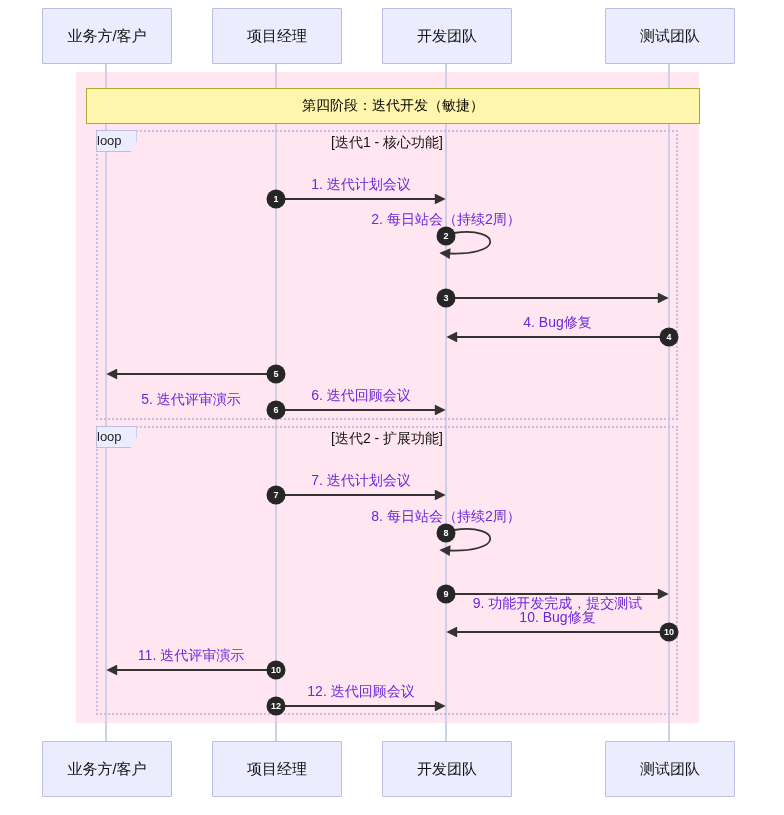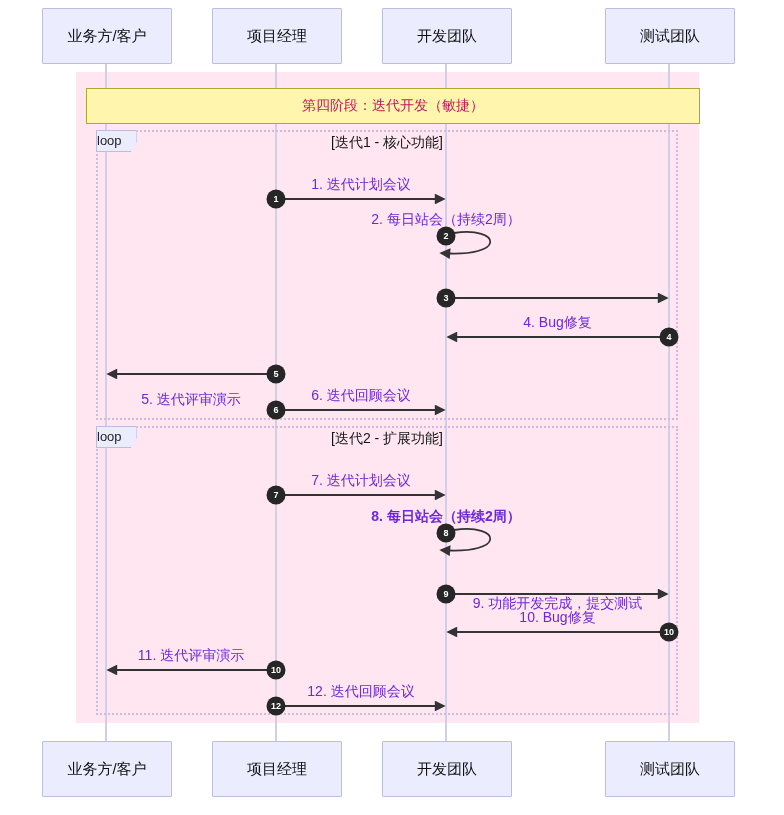--- a/index.html
+++ b/index.html
@@ -7,21 +7,21 @@
   .stage{position:relative;width:784px;height:815px;background:#fff;overflow:hidden;}
 
   .band{position:absolute;background:var(--c-band);z-index:1;}
   .lifeline{position:absolute;width:2px;background:var(--c-lifeline);z-index:2;}
 
   .actor{position:absolute;width:128px;height:54px;background:var(--c-actor-fill);
          border:1px solid var(--c-actor-border);border-radius:1px;display:flex;
          align-items:center;justify-content:center;font-size:15px;color:#111;z-index:5;}
 
   .note{position:absolute;background:var(--c-note-fill);border:1px solid var(--c-note-border);
-        display:flex;align-items:center;justify-content:center;font-size:14px;color:#be185d;z-index:4;}
+        display:flex;align-items:center;justify-content:center;font-size:14px;color:#000000;z-index:4;}
 
   .loopbox{position:absolute;border:2px dotted var(--c-loop-border);z-index:3;box-sizing:border-box;}
   .loop-tag{position:absolute;background:var(--c-actor-fill);border:1px solid var(--c-actor-border);
             font-size:13px;color:#222;padding:2px 14px 3px 0;z-index:4;
             clip-path:polygon(0 0,100% 0,100% 55%,86% 100%,0 100%);}
   .loop-title{position:absolute;text-align:center;font-size:14px;color:#141414;z-index:4;white-space:nowrap;
               transform:translateX(-50%);font-weight:500;}
 
   .msg-label{position:absolute;transform:translateX(-50%);white-space:nowrap;
              font-size:14px;color:#6d28d9;z-index:6;}
@@ -105,21 +105,21 @@
     <div class="msg-num" style="left: 446px; top: 236px;">2</div>
     <div class="msg-num" style="left: 446px; top: 298px;">3</div>
     <div class="msg-label" style="top: 314px; left: 557.5px;">4. Bug修复</div>
     <div class="msg-num" style="left: 669px; top: 337px;">4</div>
     <div class="msg-label" style="top: 351px; left: 191px; margin-top: 40px;">5. 迭代评审演示</div>
     <div class="msg-num" style="left: 276px; top: 374px;">5</div>
     <div class="msg-label" style="top: 387px; left: 361px;">6. 迭代回顾会议</div>
     <div class="msg-num" style="left: 276px; top: 410px;">6</div>
     <div class="msg-label" style="top: 472px; left: 361px;">7. 迭代计划会议</div>
     <div class="msg-num" style="left: 276px; top: 495px;">7</div>
-    <div class="msg-label" style="top: 508px; left: 446px; font-weight: bold;">8. 每日站会（持续2周）</div>
+    <div class="msg-label" style="top: 508px; left: 446px;">8. 每日站会（持续2周）</div>
     <div class="msg-num" style="left: 446px; top: 533px;">8</div>
     <div class="msg-label" style="top: 571px; left: 557.5px; margin-top: 24px;">9. 功能开发完成，提交测试</div>
     <div class="msg-num" style="left: 446px; top: 594px;">9</div>
     <div class="msg-label" style="top: 609px; left: 557.5px;">10. Bug修复</div>
     <div class="msg-num" style="left: 669px; top: 632px;">10</div>
     <div class="msg-label" style="top: 647px; left: 191px;">11. 迭代评审演示</div>
     <div class="msg-num" style="left: 276px; top: 670px;">10</div>
     <div class="msg-label" style="top: 683px; left: 361px;">12. 迭代回顾会议</div>
     <div class="msg-num" style="left: 276px; top: 706px;">12</div>
   </div>

